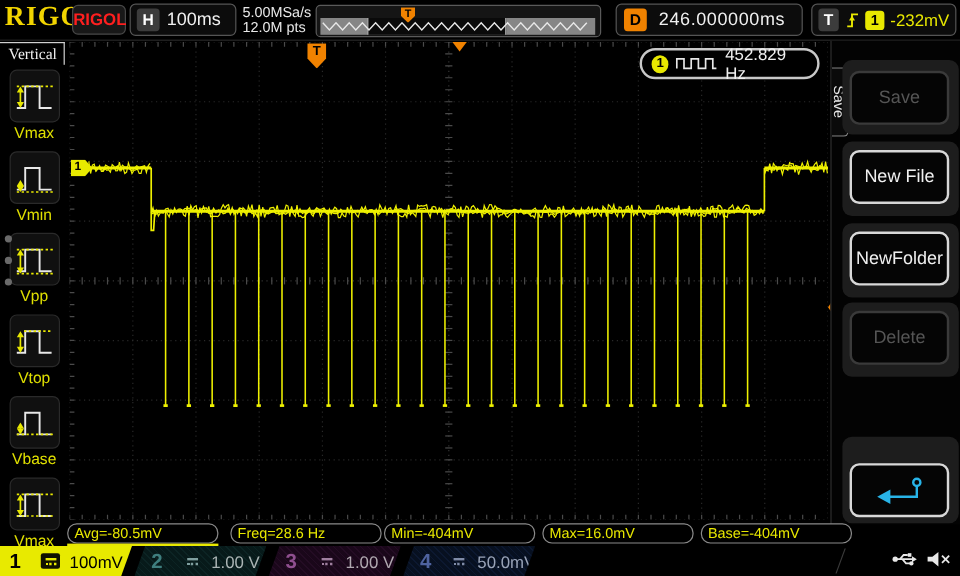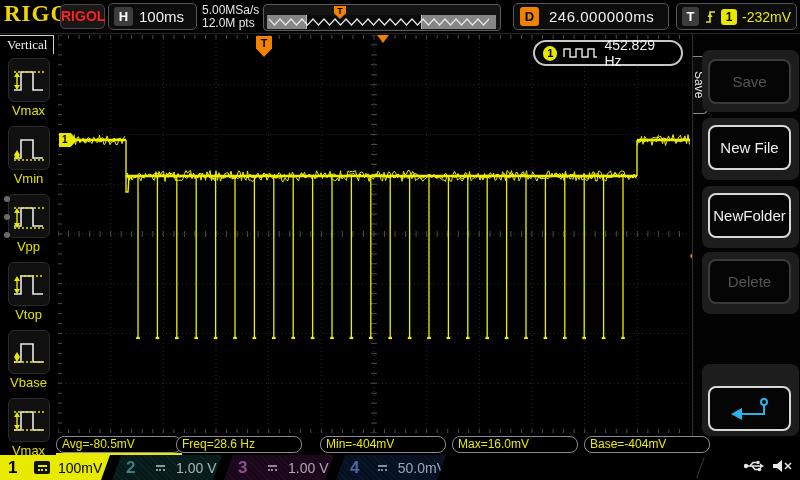--- a/index.html
+++ b/index.html
@@ -621,21 +621,21 @@
     <span style="display: inline-flex;">
         <svg width="44" height="28" viewBox="0 0 44 28">
           <circle cx="36" cy="7" r="3" fill="none" stroke="#28b4e8" stroke-width="2"></circle>
           <polyline points="36,10 36,19 13,19" fill="none" stroke="#28b4e8" stroke-width="2"></polyline>
           <path d="M14,13 L3,19 L14,25 Z" fill="#28b4e8"></path>
         </svg>
       </span>
   </div>
 
   <div class="meas-box" style="left:56px">Avg=-80.5mV</div>
-  <div class="meas-box" style="left:176px">Freq=28.6 Hz</div>
+  <div class="meas-box" style="left:192px">Freq=28.6 Hz</div>
   <div class="meas-box" style="left:320px">Min=-404mV</div>
   <div class="meas-box" style="left:452px">Max=16.0mV</div>
   <div class="meas-box" style="left:584px">Base=-404mV</div>
   <div class="meas-underline" style="left:56px;width:126px"></div>
 
   <div class="chan-bar">
     <div class="chan-tab" id="ch1tab" style="left:0;width:110px;clip-path:polygon(0 0,100% 0,calc(100% - 9px) 100%,0 100%);background:#e8ea00">
       <div class="chan-num" style="color:#000">1</div>
       <div class="coupling-chip" style="background:#101000">
         <div class="l1" style="border-color:#e8ea00"></div>

